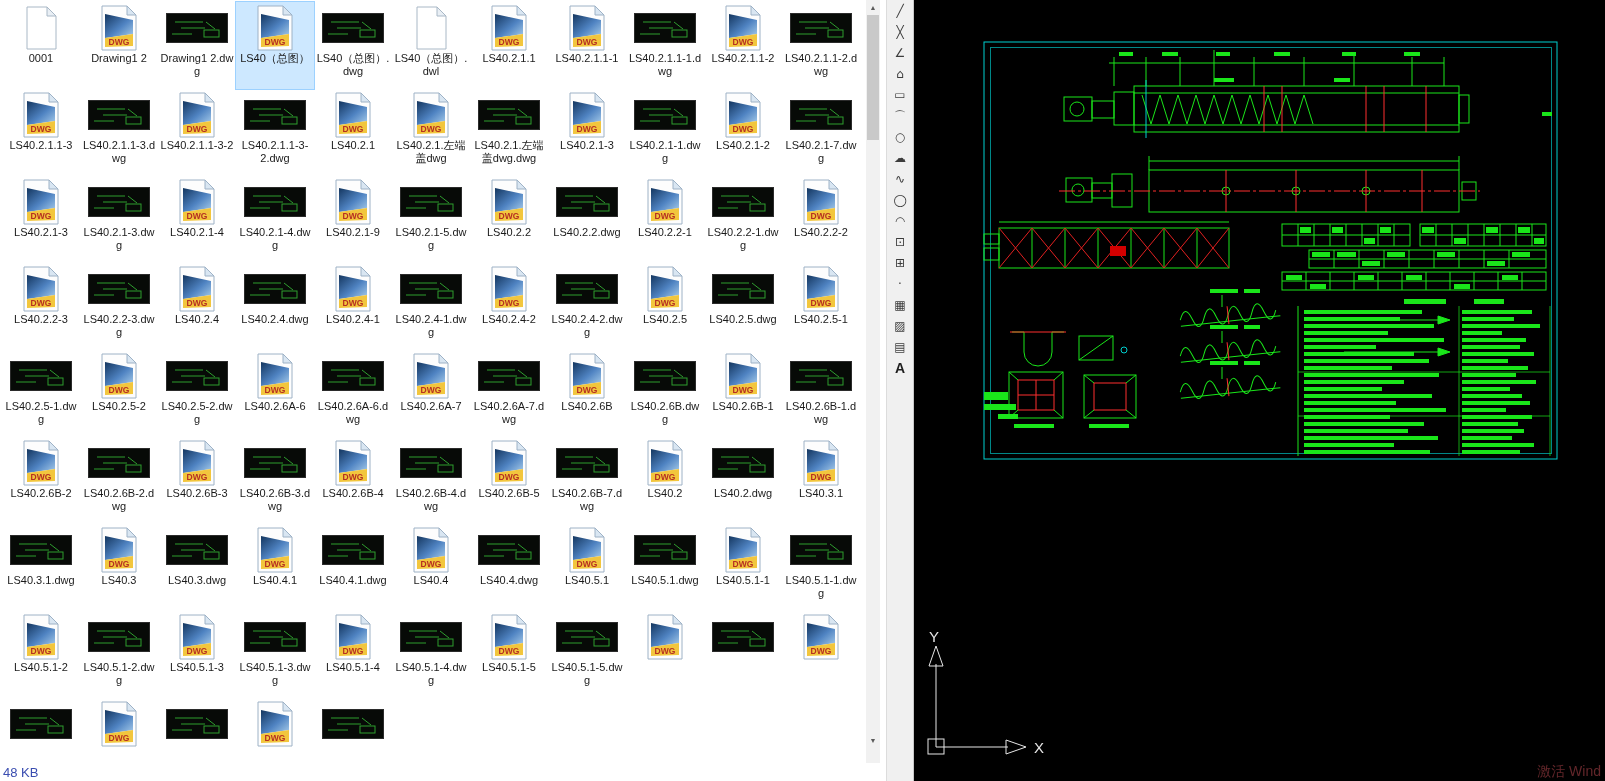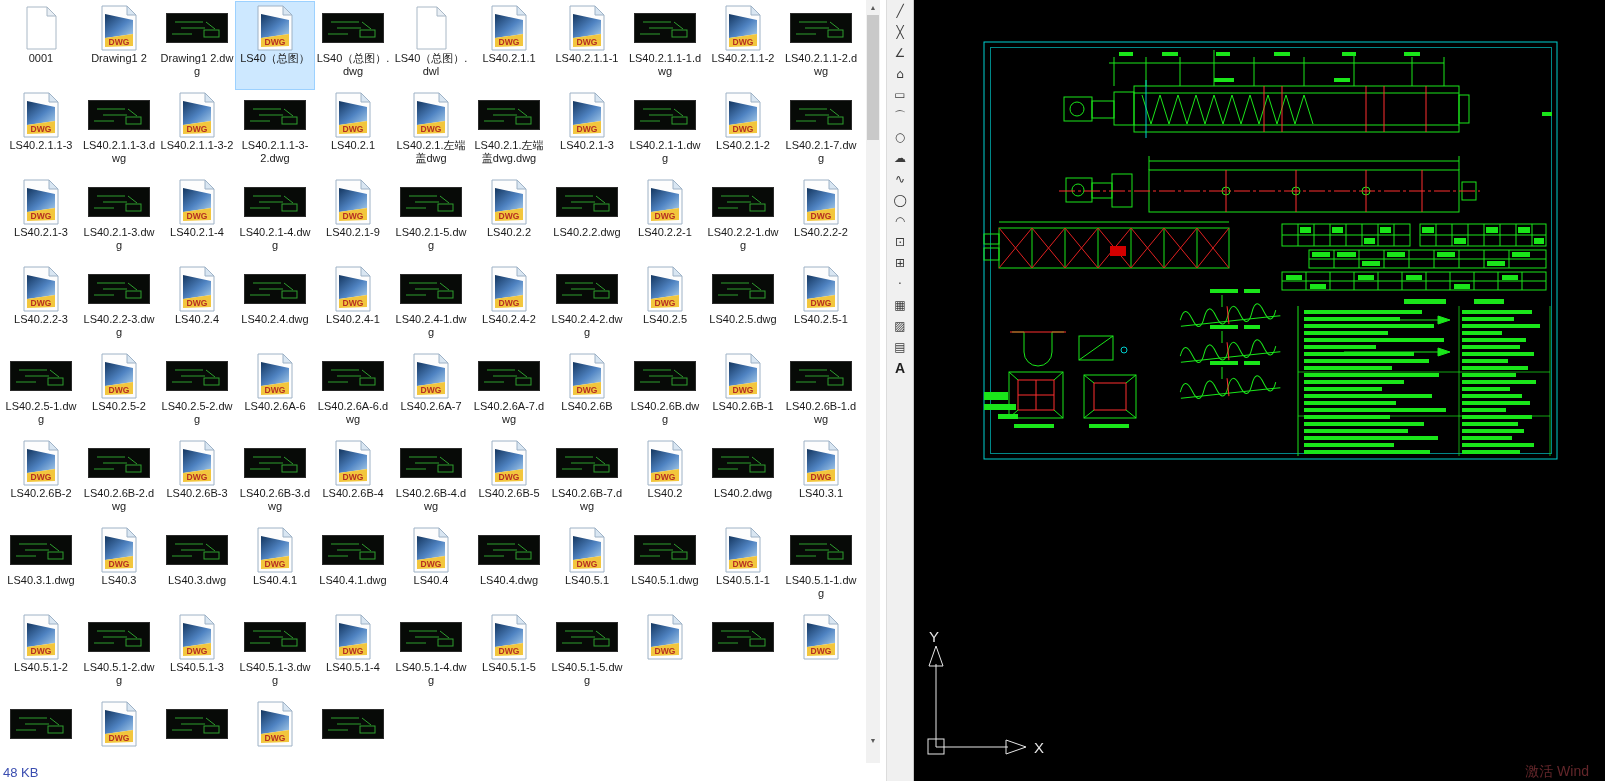--- a/index.html
+++ b/index.html
@@ -22,21 +22,21 @@
   .scroll-arrow.down{bottom:16px;}
   .scroll-thumb{position:absolute;left:1px;top:15px;width:12px;height:125px;background:#c9c9c9;cursor:pointer;}
   
   .status-bar{position:absolute;left:0;top:763px;width:886px;height:18px;background:#fff;font-size:13px;color:#3a4db0;display:flex;align-items:center;padding-left:3px;box-sizing:border-box;}
   
   .side-toolbar{position:absolute;left:886px;top:0;width:28px;height:781px;background:#f0f0f0;border-left:1px solid #dcdcdc;border-right:1px solid #c8c8c8;box-sizing:border-box;display:flex;flex-direction:column;align-items:center;padding-top:3px;gap:4px;}
   .tool-btn{width:20px;height:17px;display:flex;align-items:center;justify-content:center;font-size:12px;line-height:17px;color:#3c3c3c;background:transparent;border:none;padding:0;cursor:pointer;font-family:"DejaVu Sans",sans-serif;}
   .tool-btn.mtext{font-weight:bold;font-size:14px;color:#1f1f1f;font-family:"Liberation Sans",sans-serif;}
   
   .cad-area{position:absolute;left:914px;top:0;width:691px;height:781px;background:#000;}
-  .watermark{position:absolute;right:16px;bottom:0;font-size:14px;color:#63262a;}
+  .watermark{position:absolute;right:4px;bottom:0;font-size:14px;color:#63262a;}
 </style>
 </head>
 <body>
 
 <svg width="0" height="0" style="position:absolute" aria-hidden="true">
   <defs>
     <linearGradient id="dwgGrad" x1="0" y1="0" x2="1" y2="1">
       <stop offset="0" stop-color="#14365f"></stop>
       <stop offset="0.55" stop-color="#4f83c2"></stop>
       <stop offset="1" stop-color="#a8cdeb"></stop>

